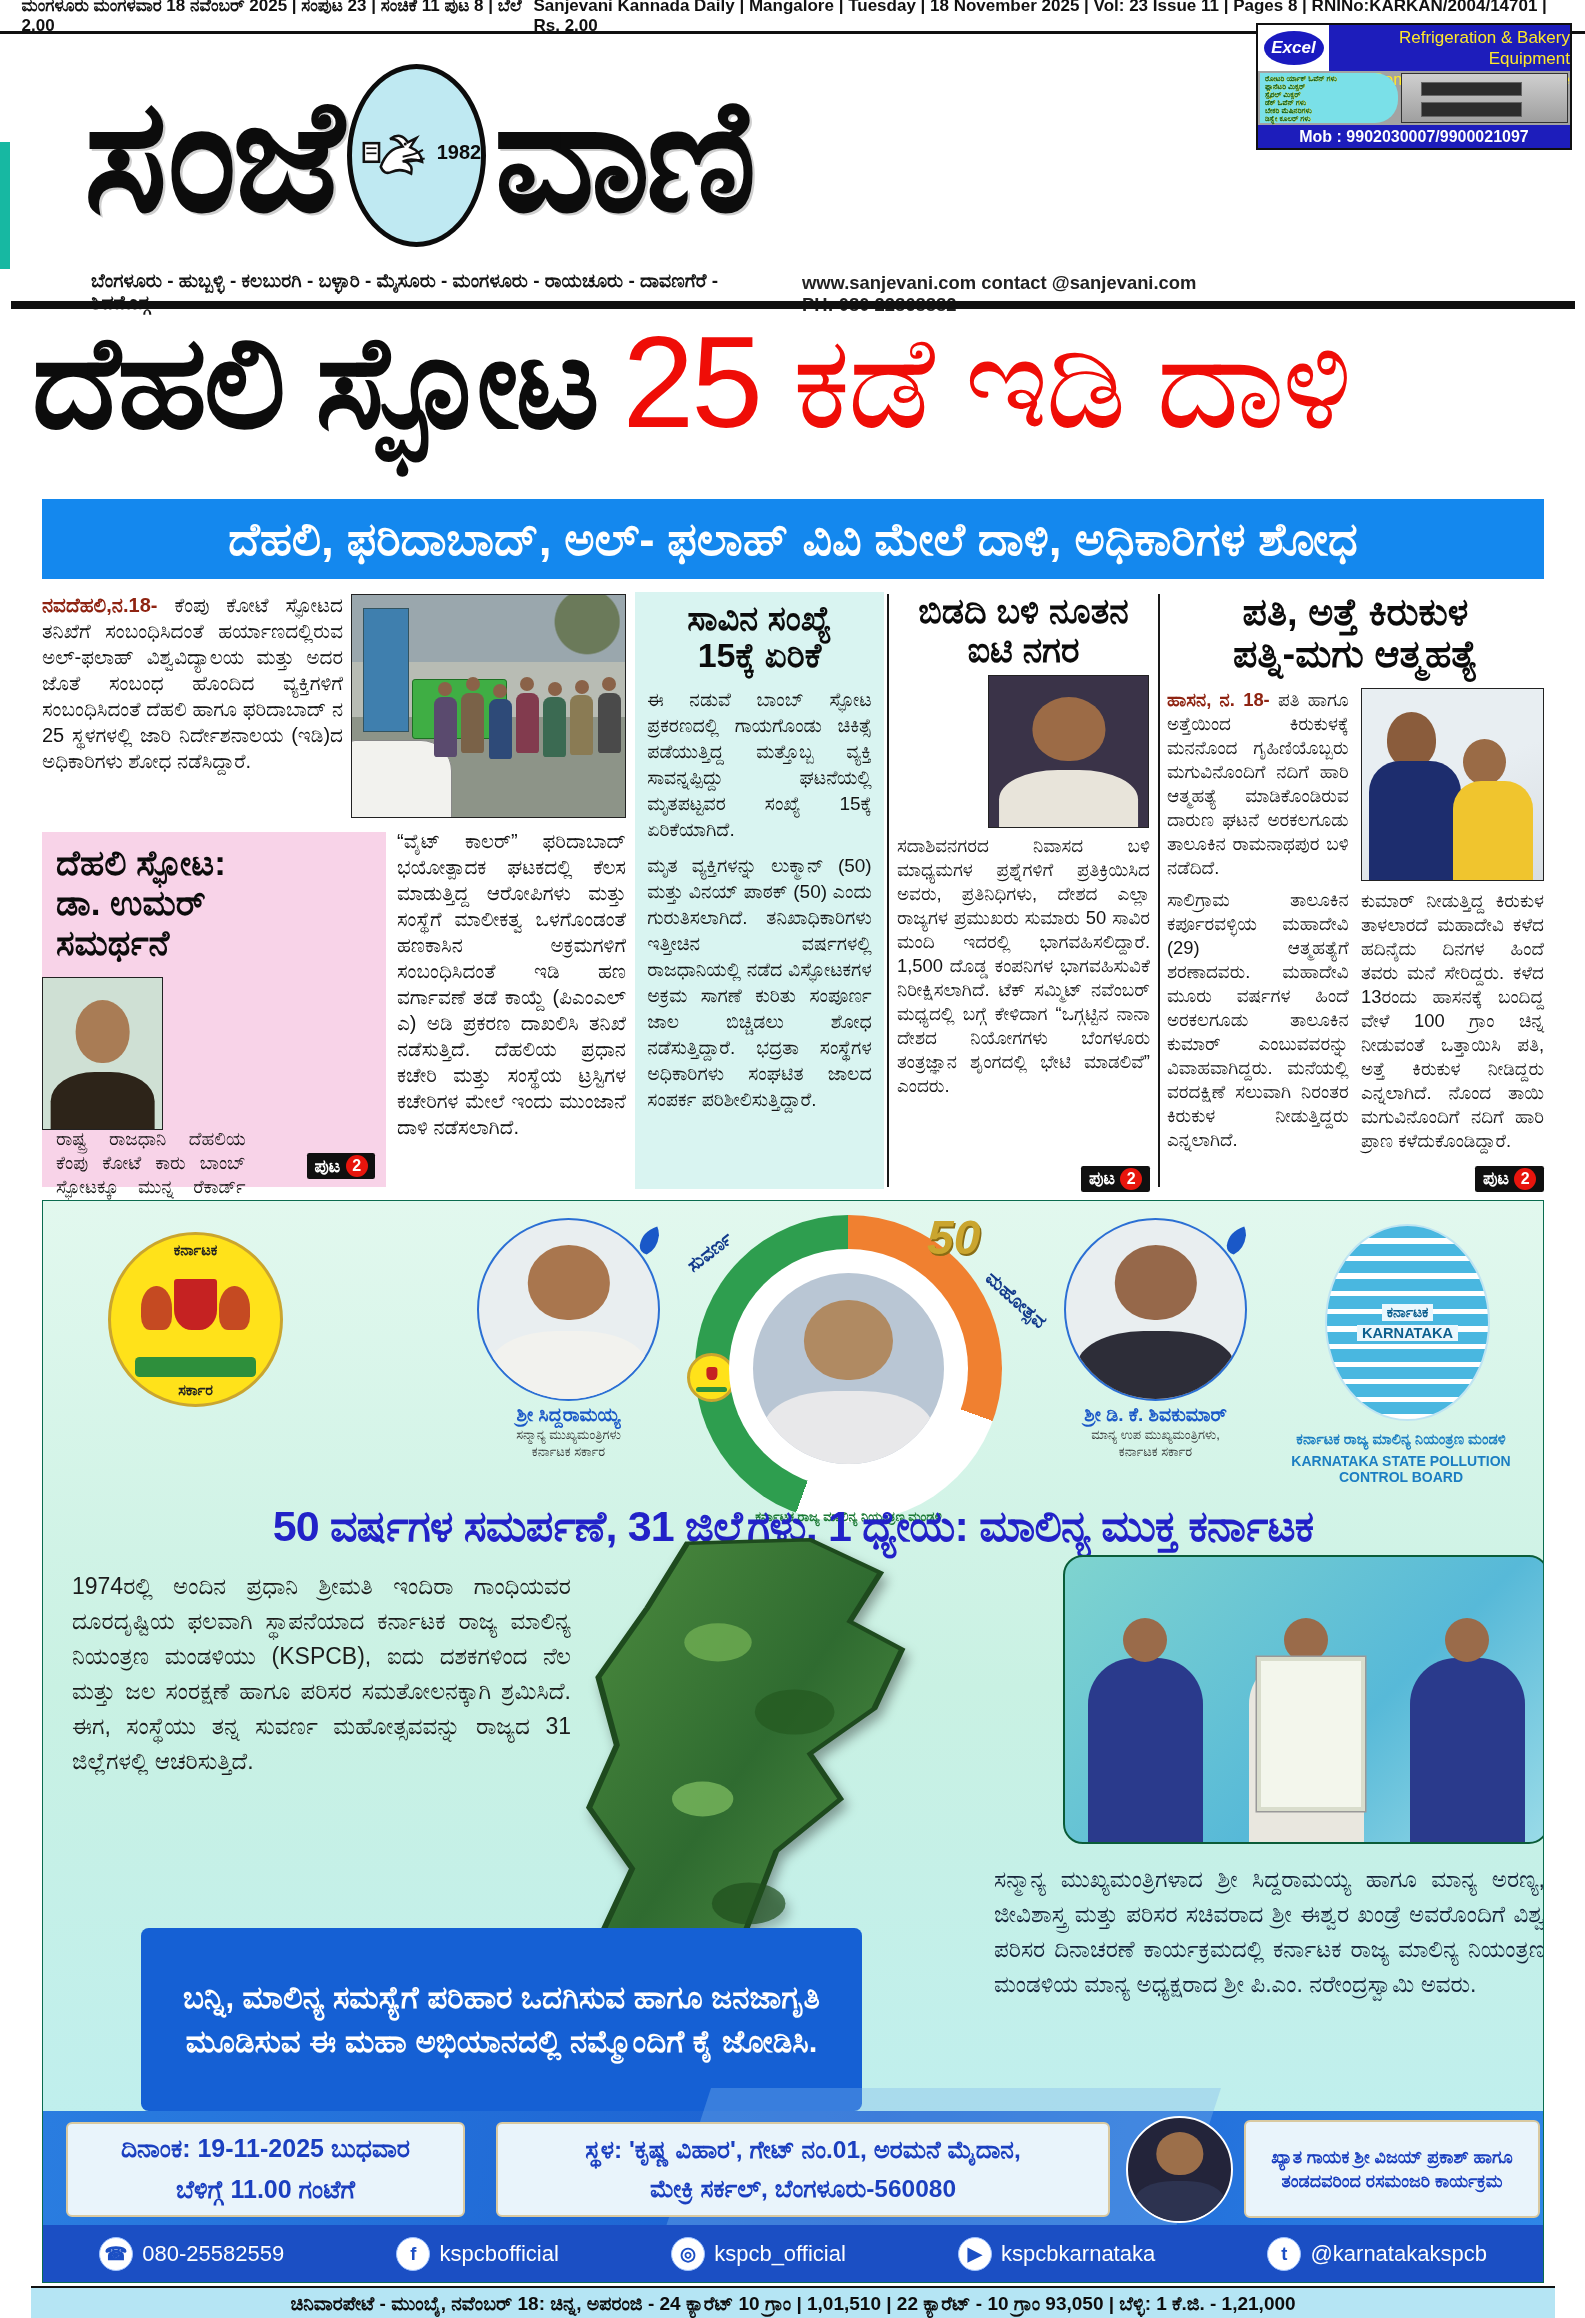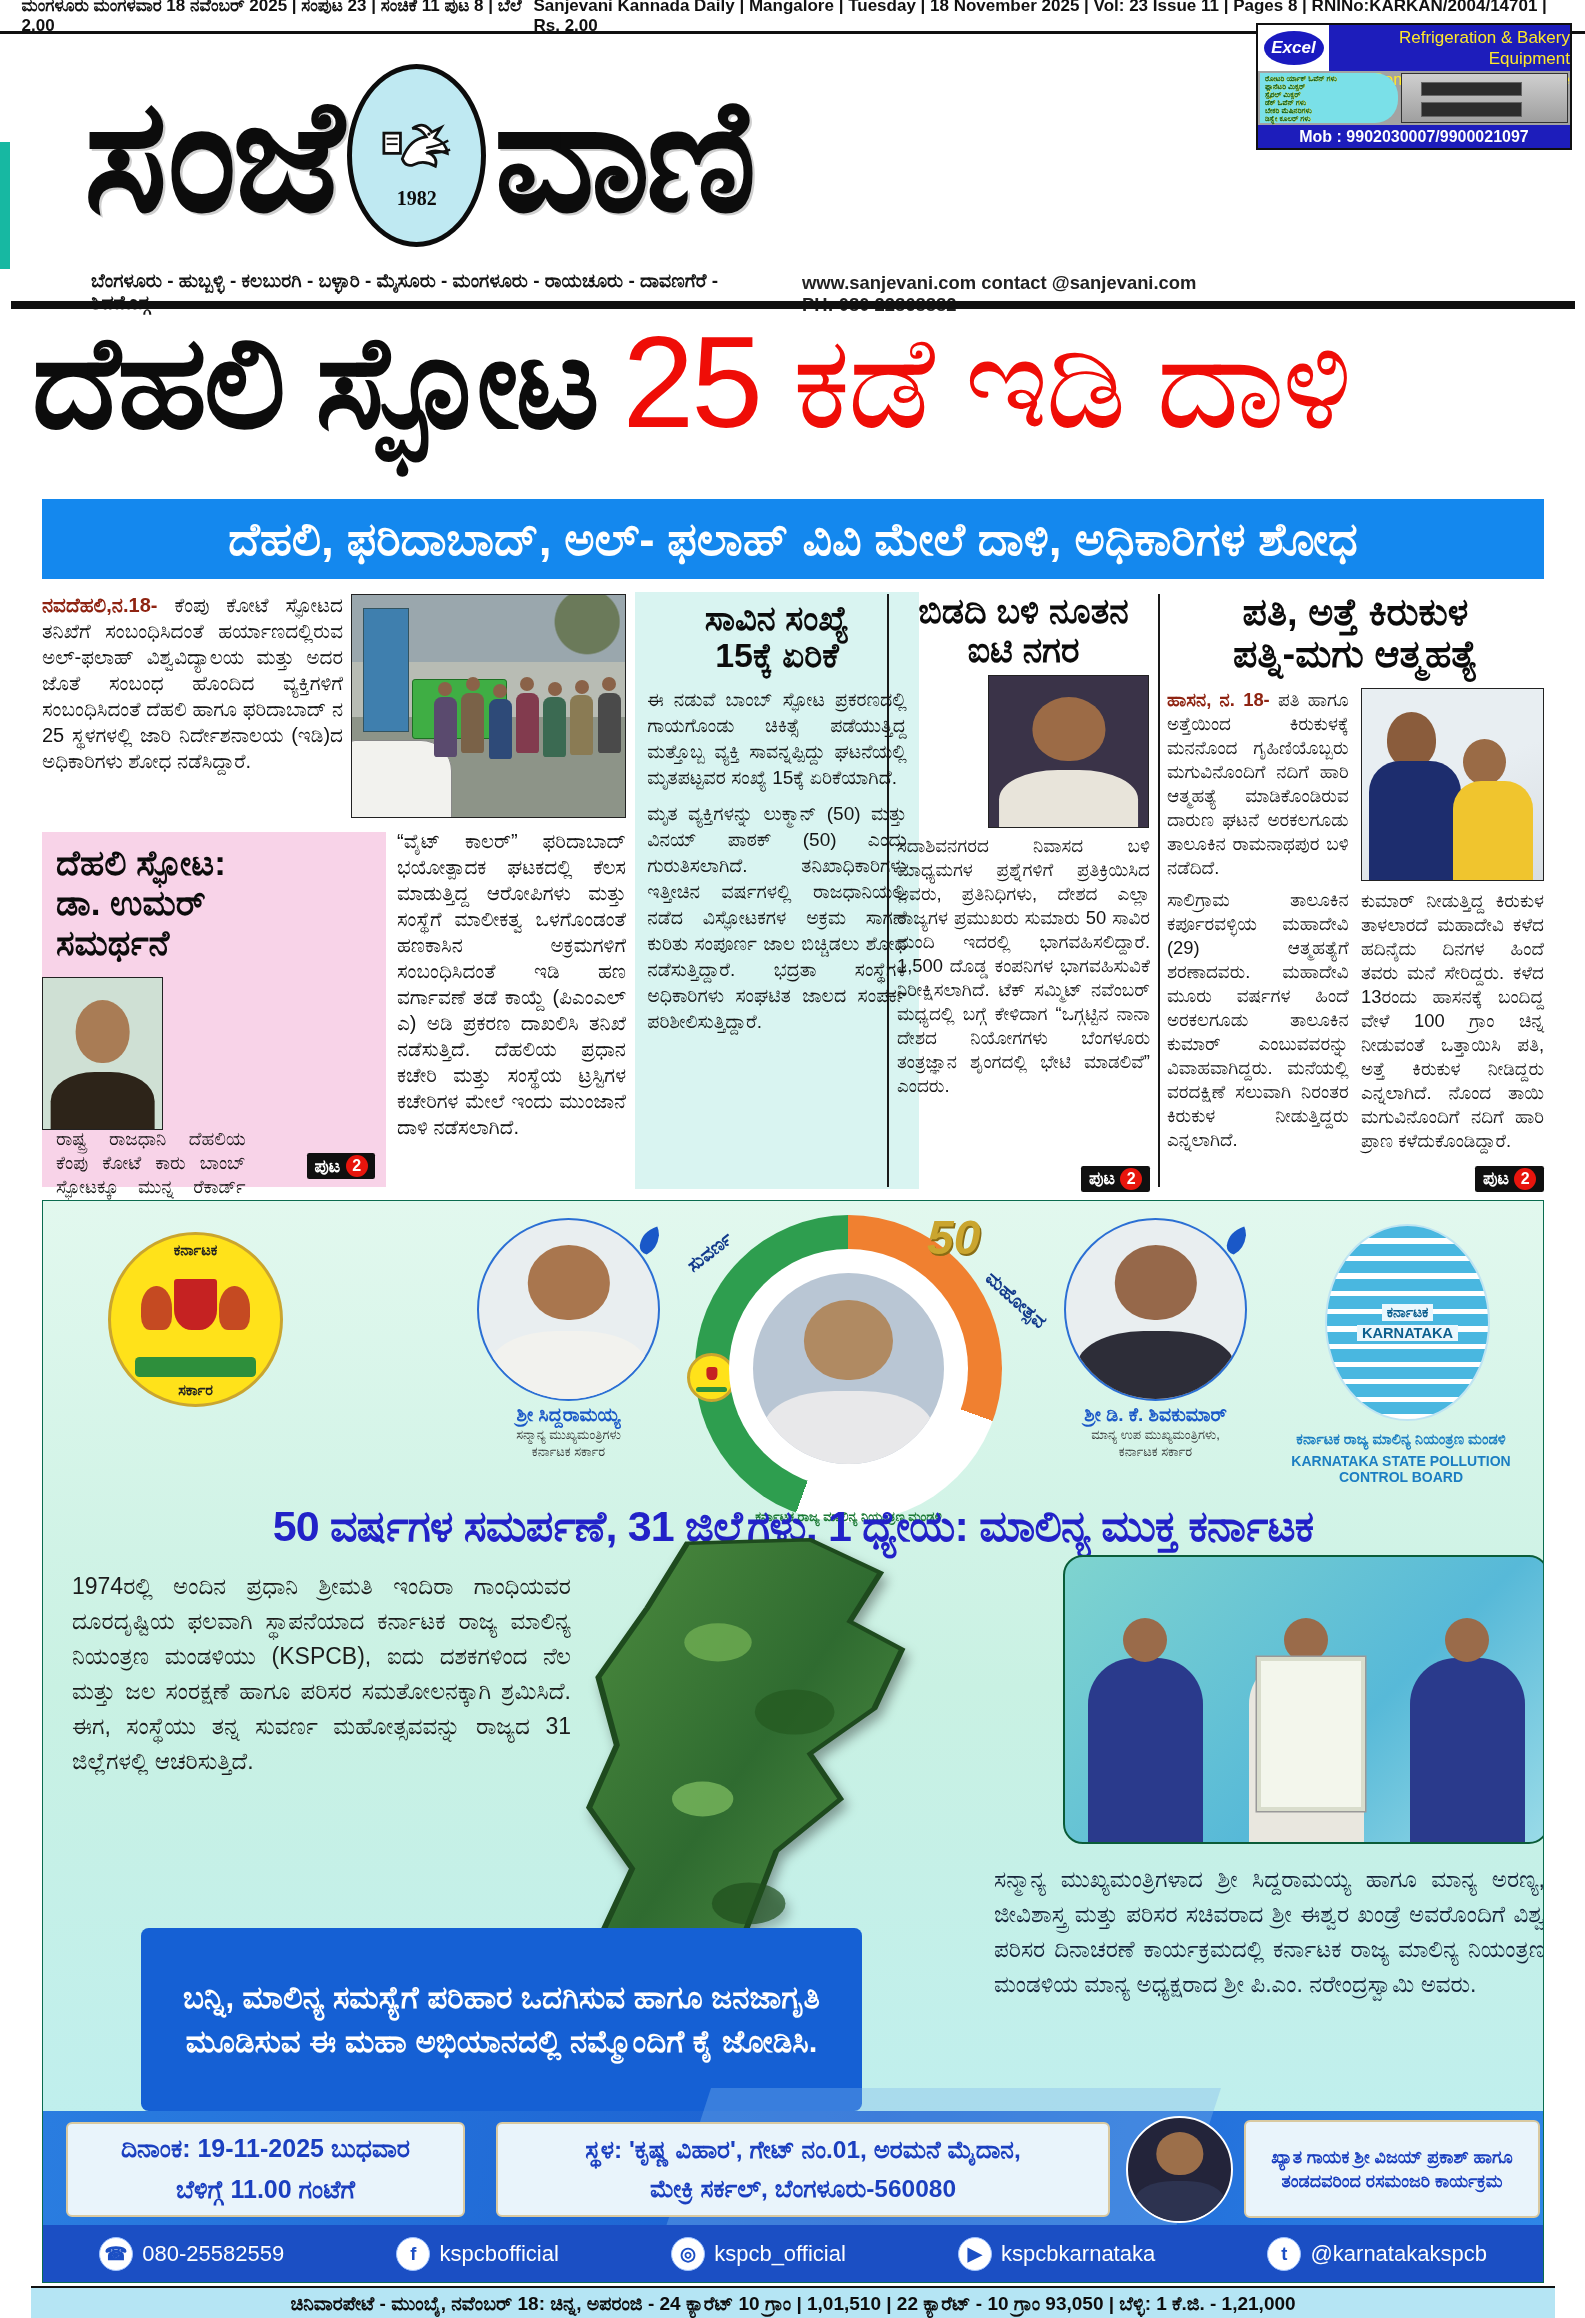--- a/index.html
+++ b/index.html
@@ -6,21 +6,21 @@
   .page{position:relative;width:1585px;height:2319px;background:#fff;margin:0 auto;overflow:hidden;color:#111;}
   .abs{position:absolute;}
   .j{text-align:justify;}
   
   .topstrip{top:0;left:0;width:1585px;height:34px;background:#fff;border-bottom:3.8px solid #101010;display:flex;justify-content:space-between;align-items:center;padding:0 21.5px;box-sizing:border-box;}
   .topstrip .kn{font-size:17px;font-weight:bold;}
   .topstrip .en{font-size:17px;font-weight:bold;}
   .edgebar{left:0;top:142px;width:10px;height:127px;background:#17b8a2;}
   .mast{top:40px;left:84px;width:1135px;height:230px;display:flex;align-items:center;justify-content:flex-start;gap:7.7px;}
   .mast .word{font-size:157px;font-weight:900;letter-spacing:-4.6px;color:#0c0c0c;text-shadow:2.3px 2.3px 0 #cfcfcf;line-height:1;}
-  .doveoval{width:129px;height:173px;border:5.4px solid #0c0c0c;border-radius:50%;background:#bfe9f2;position:relative;flex:0 0 auto;display:flex;flex-direction:column;align-items:center;justify-content:center;font-family:Liberation Serif, serif;}
+  .doveoval{width:129px;height:173px;border:5.4px solid #0c0c0c;border-radius:50%;background:#bfe9f2;position:relative;flex:0 0 auto;display:flex;flex-direction:row;align-items:center;justify-content:center;}
   .doveoval svg{width:100px;height:92px;}
   .doveoval .yr{font-size:20px;font-weight:bold;color:#0c0c0c;margin-top:-4.6px;}
   .cities{top:270px;left:91px;width:690px;font-size:19px;font-weight:bold;color:#151515;}
   .contact{top:272px;left:802px;width:430px;font-size:18.4px;font-weight:bold;color:#222;}
   .mastrule{top:301px;left:10.7px;width:1564px;height:7.7px;background:#101010;}
   
   .topad{top:23px;left:1256px;width:316px;height:127px;border:2.3px solid #101010;box-sizing:border-box;background:#a3a3a3;}
   .topad .hdr{display:flex;height:46px;}
   .topad .brandbox{width:71px;background:#fff;display:flex;align-items:center;justify-content:center;}
   .topad .brandoval{background:#1a1ac0;color:#fff;font-style:italic;font-weight:bold;font-size:17px;border-radius:50%;width:60px;height:34px;display:flex;align-items:center;justify-content:center;}
@@ -189,21 +189,21 @@
     <div class="bodytext j" style="font-size:18.4px;line-height:24px;margin-top:10.7px;width:60%;">ರಾಷ್ಟ್ರ ರಾಜಧಾನಿ ದೆಹಲಿಯ ಕೆಂಪು ಕೋಟೆ ಕಾರು ಬಾಂಬ್ ಸ್ಫೋಟಕ್ಕೂ ಮುನ್ನ ರೆಕಾರ್ಡ್ ಮಾಡಲಾದ ವೀಡಿಯೊ ರಾಷ್ಟ್ರೀಯ ತನಿಖಾ ದಳದ ತನಿಖೆಯಲ್ಲಿ ನಿರ್ಣಾಯಕ ಸಾಕ್ಷಿಯಾಗಿ ಹೊರಹೊಮ್ಮಿದೆ. ವಿಡಿಯೋದಲ್ಲಿ ದಾಳಿಕೋರ ಡಾ. ಉಮರ್ ಉನ್ ನಬಿ ಆತ್ಮಹತ್ಯಾ ಬಾಂಬ್ ದಾಳಿ ಬದಲಾಗಿ “ಹುತಾತ್ಮ ಕಾರ್ಯಾಚರಣೆ” ಎಂದು ನೋಡಬೇಕು ಎಂದಿದ್ದಾನೆ.</div>
     <div class="bodytext j" style="font-size:18.4px;line-height:24px;margin-top:4.6px;">ಧಾರ್ಮಿಕ ವಾದ, ಪ್ರತಿವಾದ ಏನೇ ಇದ್ದರೂ ಅತ್ಯಾಹುತಿ ಬಾಂಬ್ ದಾಳಿ ನಡೆಸುವ ಮಂದಿ ಹುತಾತ್ಮ ಕಾರ್ಯಾಚರಣೆ ಭಾಗವಾಗಿದ್ದಾರೆ ಎಂದು ಕೃತ್ಯವನ್ನು ಸಮರ್ಥನೆ ಮಾಡಿಕೊಂಡಿದ್ದಾನೆ. ಸಮರ್ಥನೀಯ ಪ್ರತಿರೋಧವೆಂದು ಹೇಳಿಕೊಳ್ಳುತ್ತಾರೆ.</div>
     <div class="pgbadge" style="right:10.7px;bottom:7.7px;">
       <span>ಪುಟ</span>
       <span class="n">2</span>
     </div>
   </div>
 
   <div class="abs bodytext j" style="top:828px;left:397px;width:229px;">“ವೈಟ್ ಕಾಲರ್” ಫರಿದಾಬಾದ್ ಭಯೋತ್ಪಾದಕ ಘಟಕದಲ್ಲಿ ಕೆಲಸ ಮಾಡುತ್ತಿದ್ದ ಆರೋಪಿಗಳು ಮತ್ತು ಸಂಸ್ಥೆಗೆ ಮಾಲೀಕತ್ವ ಒಳಗೊಂಡಂತೆ ಹಣಕಾಸಿನ ಅಕ್ರಮಗಳಿಗೆ ಸಂಬಂಧಿಸಿದಂತೆ ಇಡಿ ಹಣ ವರ್ಗಾವಣೆ ತಡೆ ಕಾಯ್ದೆ (ಪಿಎಂಎಲ್ ಎ) ಅಡಿ ಪ್ರಕರಣ ದಾಖಲಿಸಿ ತನಿಖೆ ನಡೆಸುತ್ತಿದೆ. ದೆಹಲಿಯ ಪ್ರಧಾನ ಕಚೇರಿ ಮತ್ತು ಸಂಸ್ಥೆಯ ಟ್ರಸ್ಟಿಗಳ ಕಚೇರಿಗಳ ಮೇಲೆ ಇಂದು ಮುಂಜಾನೆ ದಾಳಿ ನಡೆಸಲಾಗಿದೆ.</div>
 
-  <div class="abs cyancol" style="top:592px;left:635px;width:284px;height:597px;">
+  <div class="abs cyancol" style="top:592px;left:635px;width:249px;height:597px;">
     <div class="col-head" style="font-size:34px;">ಸಾವಿನ ಸಂಖ್ಯೆ</div>
     <div class="col-head" style="font-size:34px;">15ಕ್ಕೆ ಏರಿಕೆ</div>
     <div class="bodytext j" style="margin-top:12.3px;font-size:19px;">ಈ ನಡುವೆ ಬಾಂಬ್ ಸ್ಫೋಟ ಪ್ರಕರಣದಲ್ಲಿ ಗಾಯಗೊಂಡು ಚಿಕಿತ್ಸೆ ಪಡೆಯುತ್ತಿದ್ದ ಮತ್ತೊಬ್ಬ ವ್ಯಕ್ತಿ ಸಾವನ್ನಪ್ಪಿದ್ದು ಘಟನೆಯಲ್ಲಿ ಮೃತಪಟ್ಟವರ ಸಂಖ್ಯೆ 15ಕ್ಕೆ ಏರಿಕೆಯಾಗಿದೆ.</div>
     <div class="bodytext j" style="margin-top:10.7px;font-size:19px;">ಮೃತ ವ್ಯಕ್ತಿಗಳನ್ನು ಲುಕ್ಮಾನ್ (50) ಮತ್ತು ವಿನಯ್ ಪಾಠಕ್ (50) ಎಂದು ಗುರುತಿಸಲಾಗಿದೆ. ತನಿಖಾಧಿಕಾರಿಗಳು ಇತ್ತೀಚಿನ ವರ್ಷಗಳಲ್ಲಿ ರಾಜಧಾನಿಯಲ್ಲಿ ನಡೆದ ವಿಸ್ಫೋಟಕಗಳ ಅಕ್ರಮ ಸಾಗಣೆ ಕುರಿತು ಸಂಪೂರ್ಣ ಜಾಲ ಬಿಚ್ಚಿಡಲು ಶೋಧ ನಡೆಸುತ್ತಿದ್ದಾರೆ. ಭದ್ರತಾ ಸಂಸ್ಥೆಗಳ ಅಧಿಕಾರಿಗಳು ಸಂಘಟಿತ ಜಾಲದ ಸಂಪರ್ಕ ಪರಿಶೀಲಿಸುತ್ತಿದ್ದಾರೆ.</div>
   </div>
 
   <div class="abs vrule" style="top:594px;left:887px;height:593px;"></div>
 
   <div class="abs" style="top:592px;left:897px;width:253px;height:597px;">
     <div class="col-head" style="font-size:35px;">ಬಿಡದಿ ಬಳಿ ನೂತನ</div>

